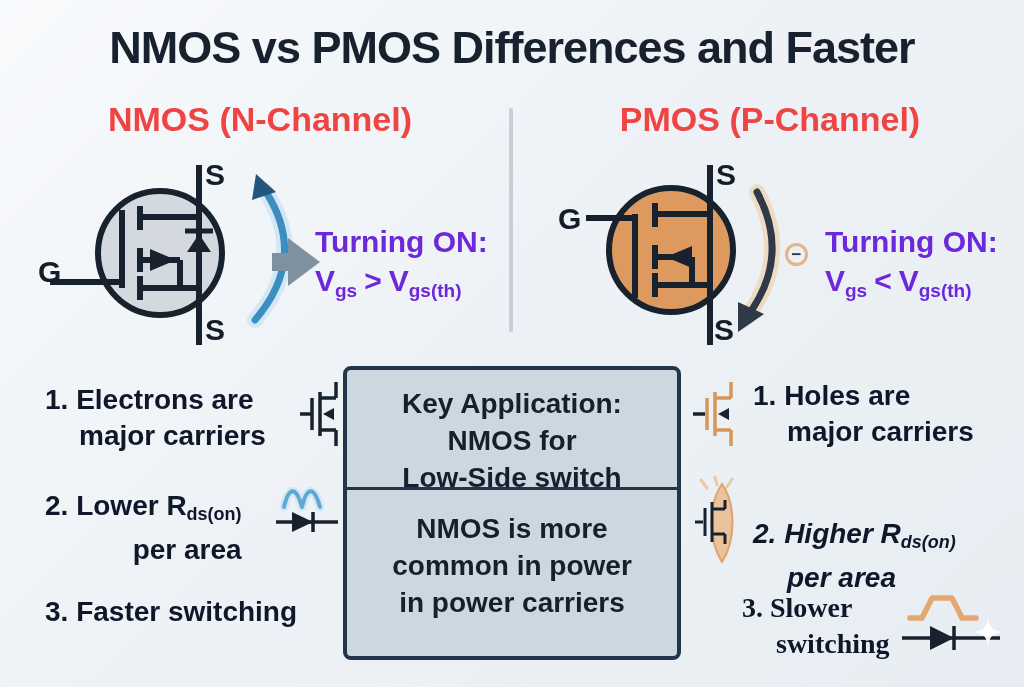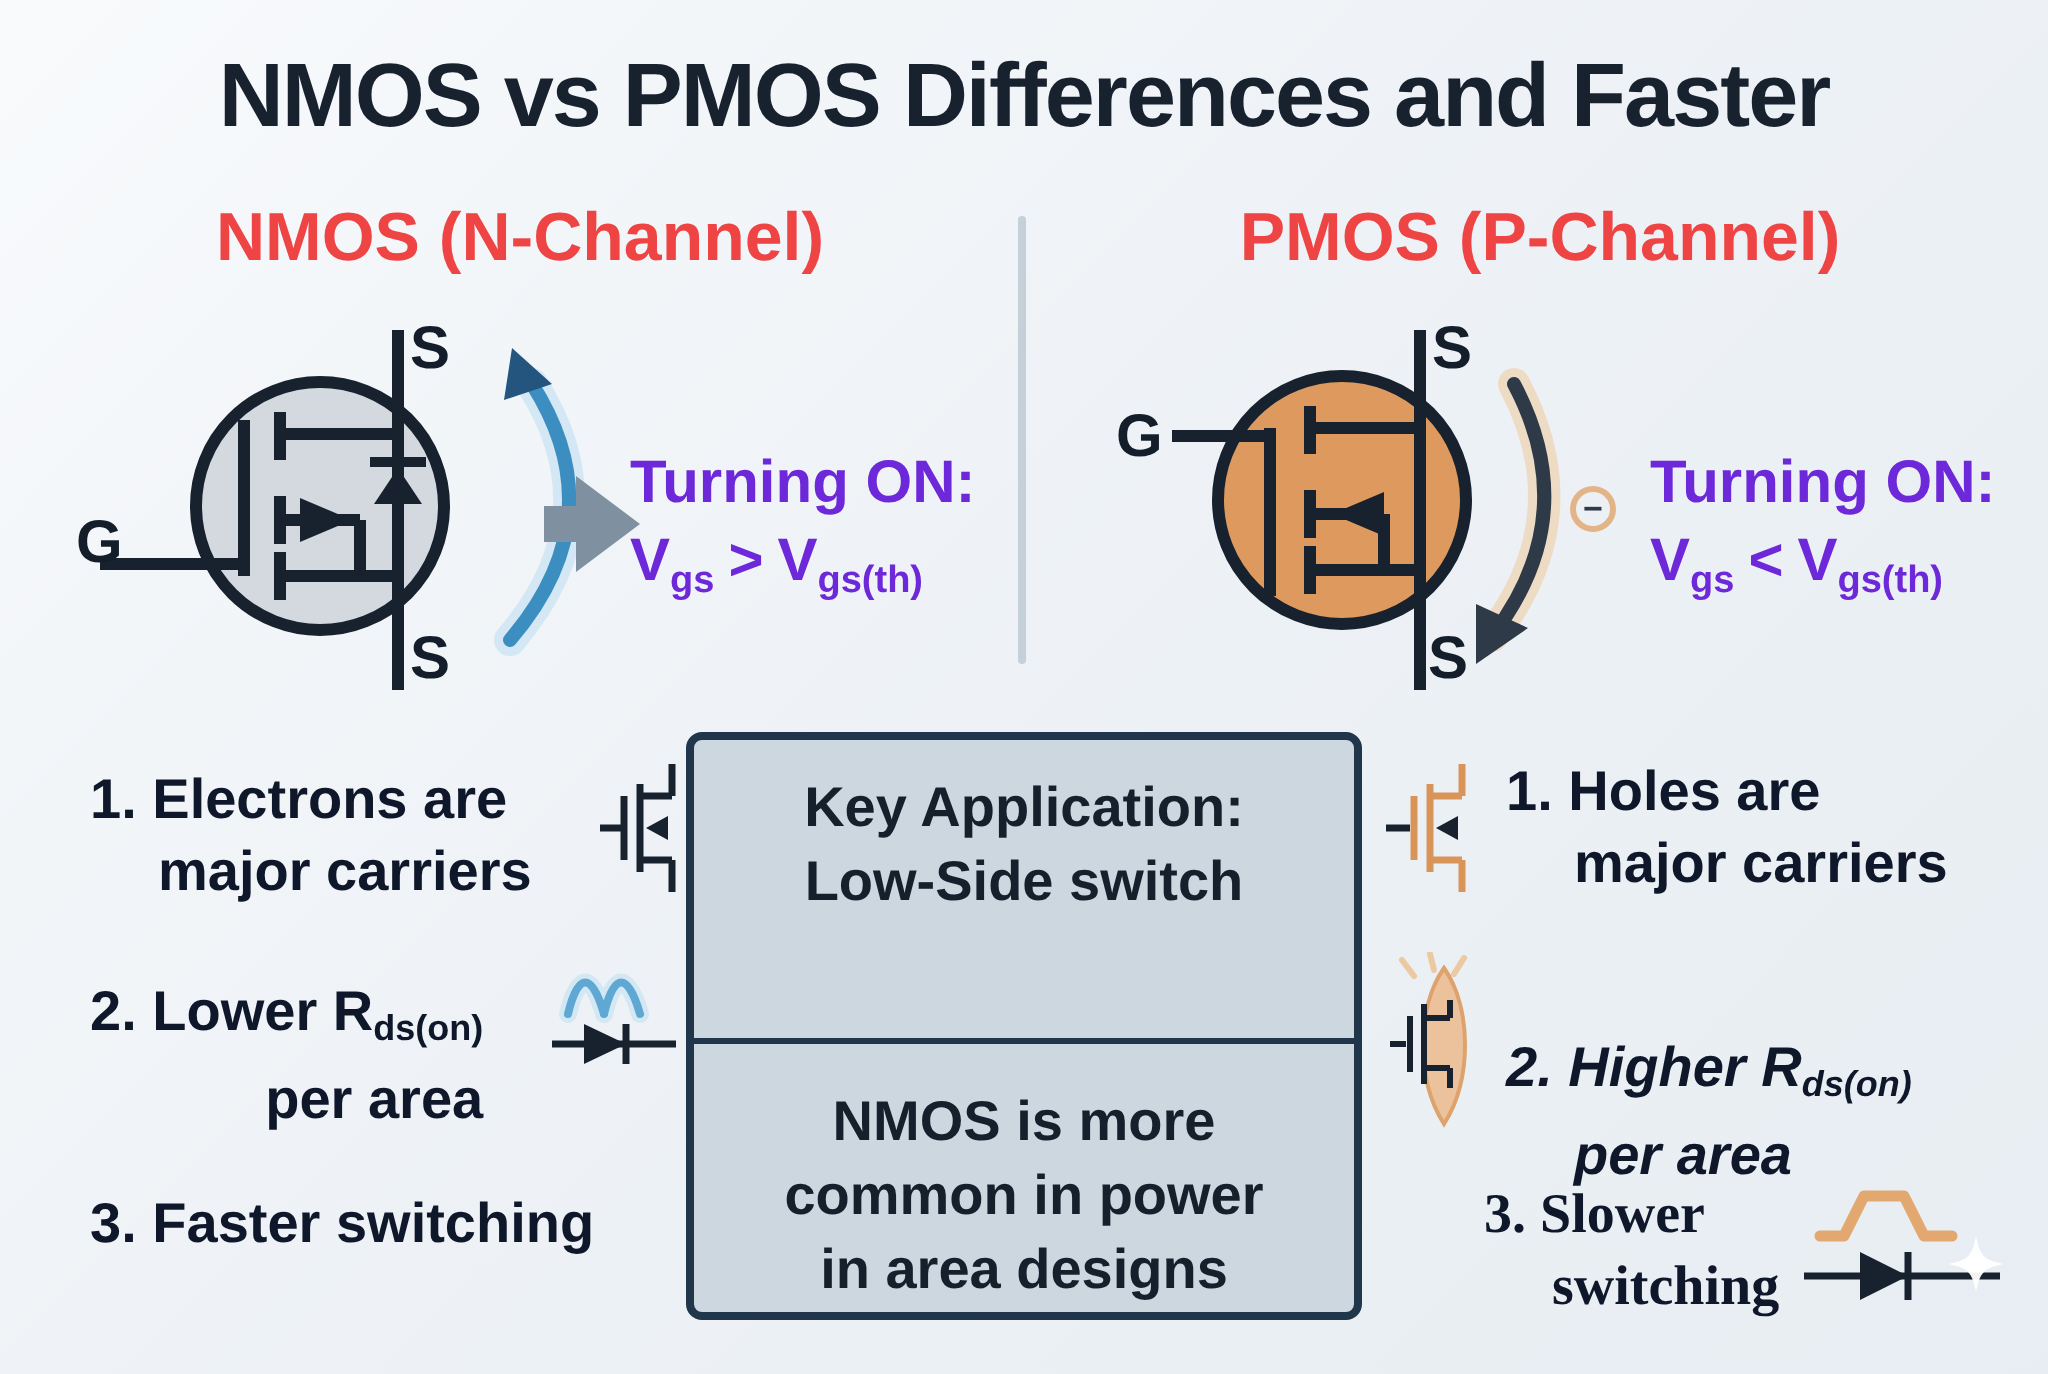--- a/index.html
+++ b/index.html
@@ -33,21 +33,21 @@
     font-size: 17px; color: #2e3a47; line-height: 1;
   }
   .pt { font-size: 28px; line-height: 36px; color: #0f172a; }
   .pt .sub { font-size: 18px; vertical-align: -5px; }
   .pt .l2 { padding-left: 34px; }
   .center-box {
     left: 343px; top: 366px; width: 338px; height: 294px;
     background: #cdd7e0; border: 4px solid #21364a; border-radius: 8px;
   }
   .center-box .half { text-align: center; font-size: 28px; line-height: 37px; color: #16202d; }
-  .center-box .top-half { height: 152px; border-bottom: 3px solid #21364a; padding-top: 15px; }
+  .center-box .top-half { height: 120px; border-bottom: 3px solid #21364a; padding-top: 15px; }
   .center-box .bottom-half { padding-top: 20px; }
   svg { display: block; }
 </style>
 </head>
 <body>
 
 <div class="abs title">NMOS vs PMOS Differences and Faster</div>
 
 <div class="abs col-head nmos">NMOS (N-Channel)</div>
 <div class="abs col-head pmos">PMOS (P-Channel)</div>
@@ -160,26 +160,27 @@
   <line x1="37" y1="30" x2="37" y2="50" stroke="#17222e" stroke-width="3.5"></line>
 </svg>
 
 <div class="abs pt" style="left:45px; top:594px;">
   <div><span>3.</span> <span>Faster switching</span></div>
 </div>
 
 <div class="abs center-box">
   <div class="half top-half">
     <div>Key Application:</div>
+    <div>NMOS for</div>
     <div>Low-Side switch</div>
   </div>
   <div class="half bottom-half">
     <div>NMOS is more</div>
     <div>common in power</div>
-    <div>in area designs</div>
+    <div>in power carriers</div>
   </div>
 </div>
 
 <svg class="abs" style="left:693px; top:380px;" width="46" height="68" viewBox="0 0 46 68">
   <line x1="0" y1="34" x2="12" y2="34" stroke="#17222e" stroke-width="3.5"></line>
   <line x1="14" y1="18" x2="14" y2="50" stroke="#d9945a" stroke-width="3.5"></line>
   <line x1="22" y1="12" x2="22" y2="56" stroke="#d9945a" stroke-width="3.5"></line>
   <line x1="22" y1="18" x2="38" y2="18" stroke="#d9945a" stroke-width="3.5"></line>
   <line x1="38" y1="18" x2="38" y2="2" stroke="#d9945a" stroke-width="3.5"></line>
   <line x1="22" y1="50" x2="38" y2="50" stroke="#d9945a" stroke-width="3.5"></line>

